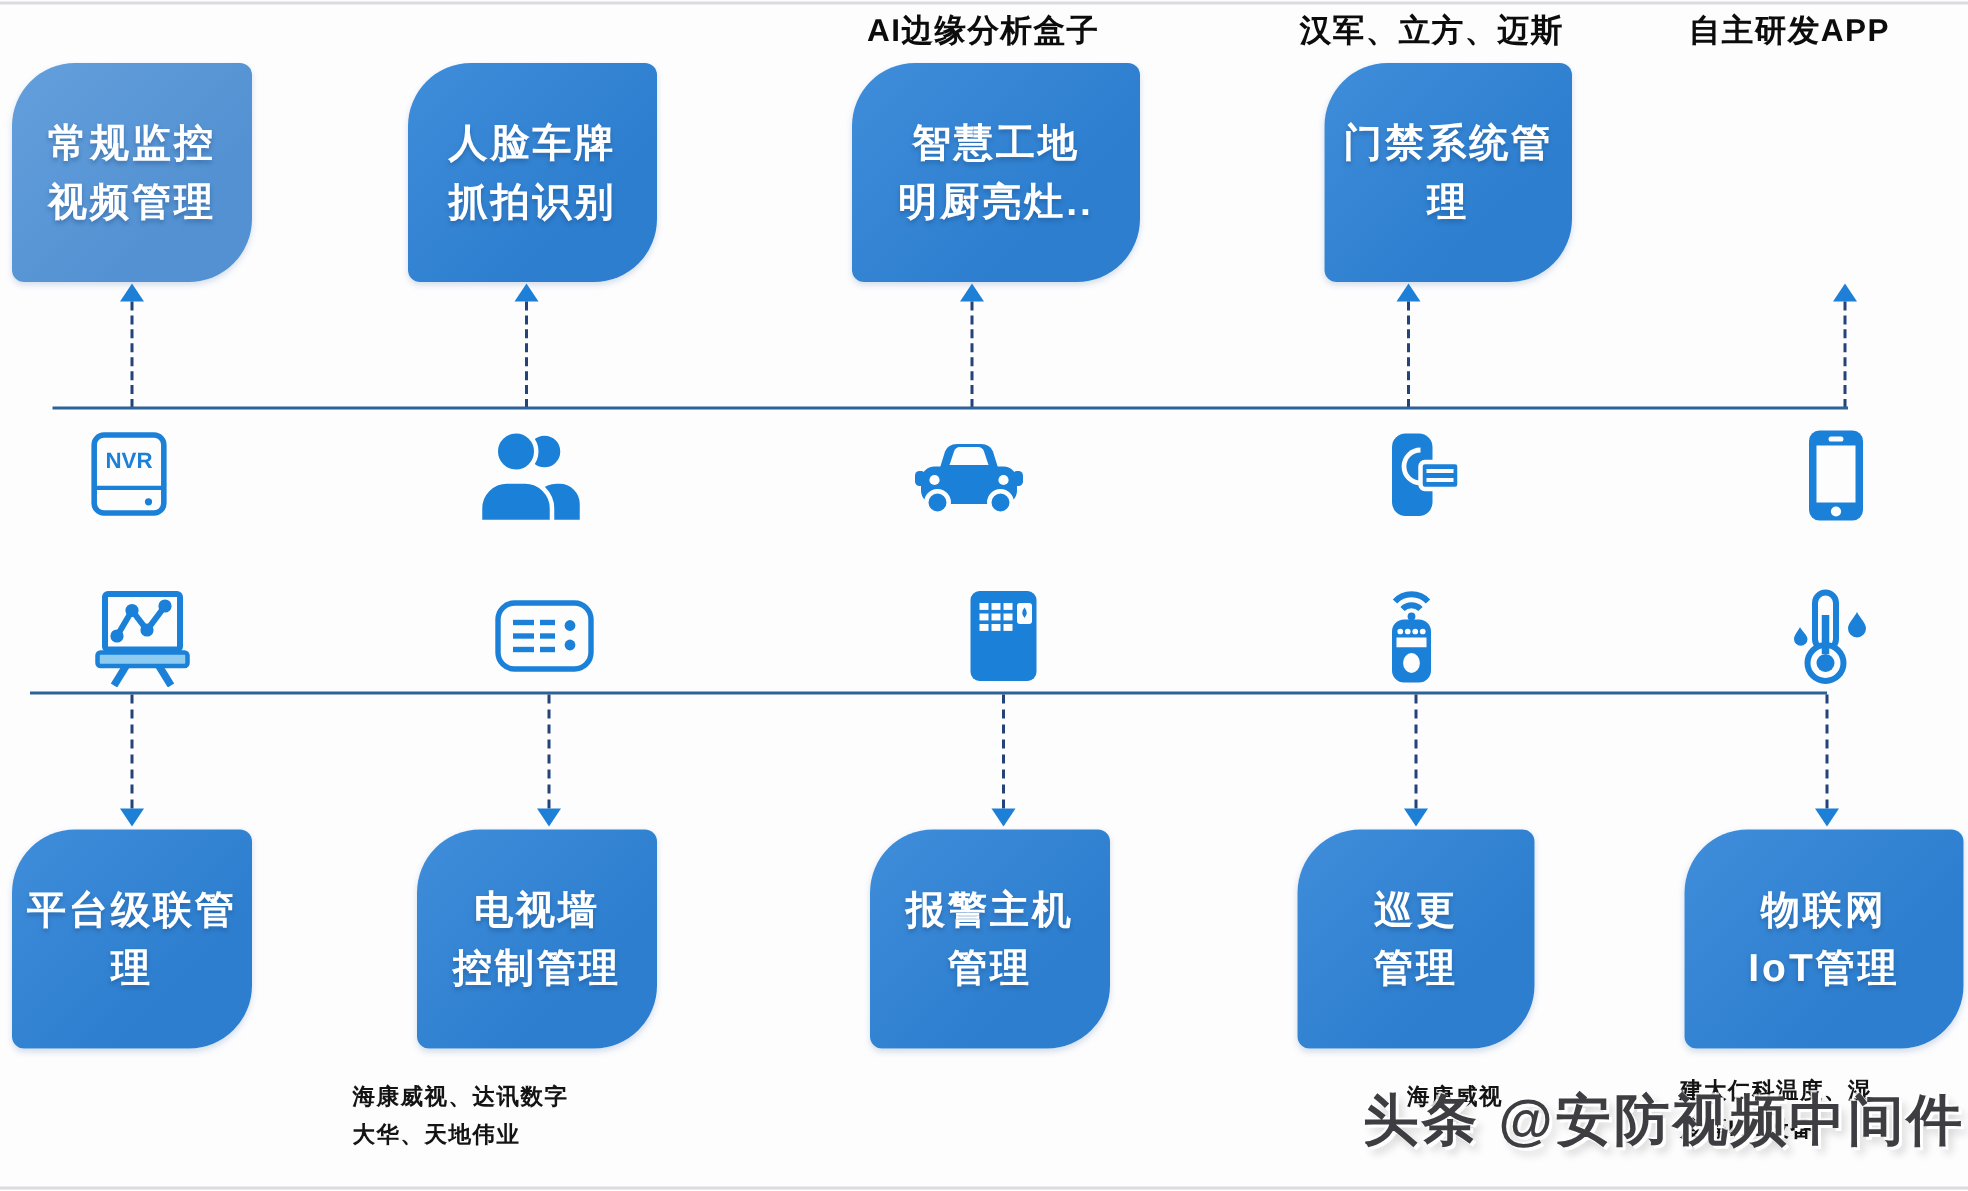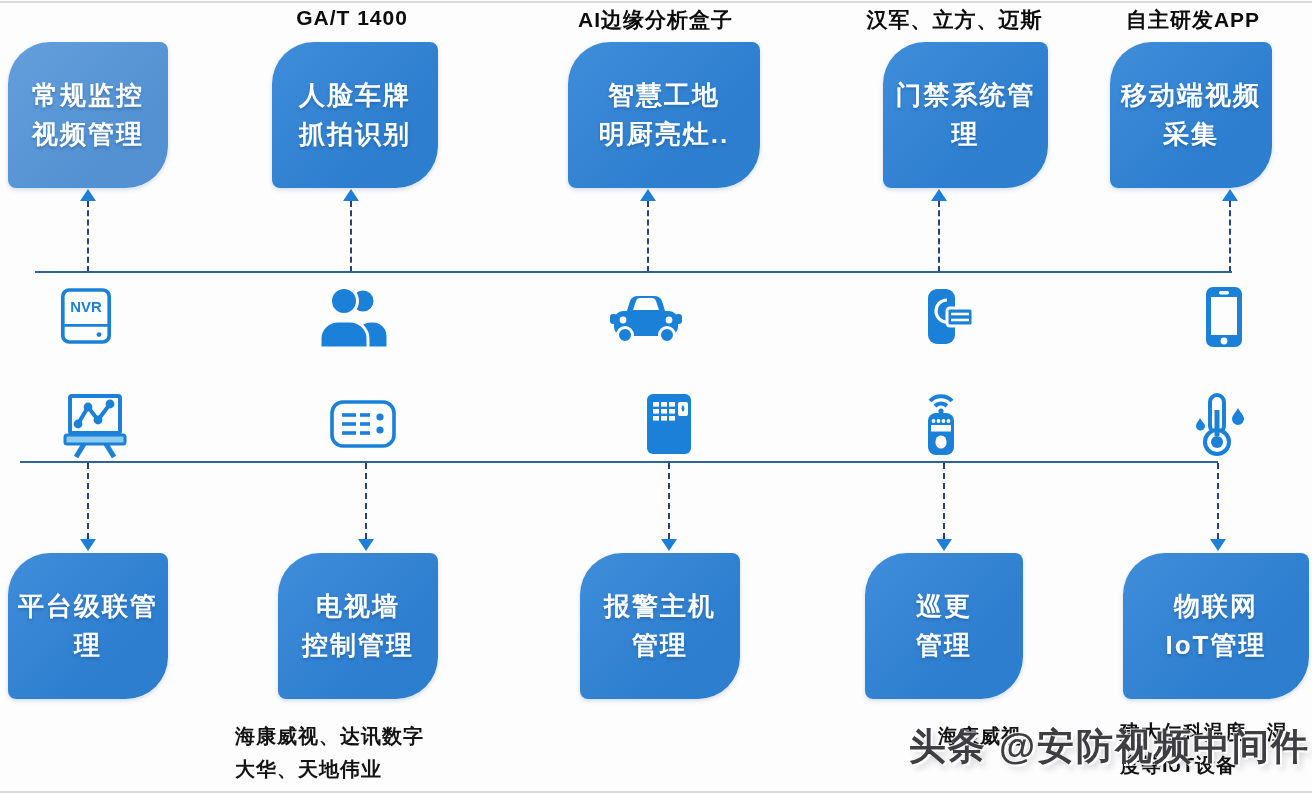--- a/index.html
+++ b/index.html
@@ -35,54 +35,51 @@
   .arrow{position:absolute;width:16px;display:flex;flex-direction:column;align-items:center;}
   .arrow .stem{flex:1;width:0;border-left:2px dashed #23437a;}
   .arrow .head-up{width:0;height:0;border-left:8px solid transparent;border-right:8px solid transparent;border-bottom:12px solid #1e7fd6;}
   .arrow .head-down{width:0;height:0;border-left:8px solid transparent;border-right:8px solid transparent;border-top:12px solid #1e7fd6;}
   
   .icon{position:absolute;}
   .icon svg{display:block;}
   
   .vendor{
     position:absolute;top:720px;
-    font-size:20px;font-weight:bold;color:#141414;
+    font-size:15px;font-weight:bold;color:#141414;
     line-height:1.65;letter-spacing:1px;white-space:pre-line;text-align:left;
   }
   
   .wm{
     position:absolute;left:858px;top:722px;width:452px;
     font-size:37px;font-weight:bold;color:#3e3e42;letter-spacing:2px;
     text-align:right;white-space:nowrap;
     text-shadow:2px 2px 0 #ffffff,-1px -1px 0 rgba(255,255,255,.8),4px 5px 6px rgba(0,0,0,.18);
     z-index:5;
   }
 </style>
 </head>
 <body>
 
 <div id="stage">
   <div class="edge" style="top:1px;"></div>
   <div class="edge" style="top:791px;"></div>
 
-  <div class="toplabel" style="left:257px;width:190px;">GA/T 1400</div>
   <div class="toplabel" style="left:558px;width:195px;">AI边缘分析盒子</div>
   <div class="toplabel" style="left:852px;width:205px;">汉军、立方、迈斯</div>
   <div class="toplabel" style="left:1098px;width:190px;">自主研发APP</div>
 
   <div class="box top light" style="left:8px;width:160px;">常规监控
 视频管理</div>
   <div class="box top" style="left:272px;width:166px;text-align:center;">人脸车牌
 抓拍识别</div>
   <div class="box top" style="left:568px;width:192px;">智慧工地
 明厨亮灶..</div>
   <div class="box top" style="left:883px;width:165px;">门禁系统管
 理</div>
-  <div class="box top" style="left:1110px;width:162px;">移动端视频
-采集</div>
 
   <div class="arrow" style="left:80px;top:189px;height:83px;">
       <div class="head-up"></div>
       <div class="stem"></div>
     </div>
   <div class="arrow" style="left:343px;top:189px;height:83px;">
       <div class="head-up"></div>
       <div class="stem"></div>
     </div>
   <div class="arrow" style="left:640px;top:189px;height:83px;">

